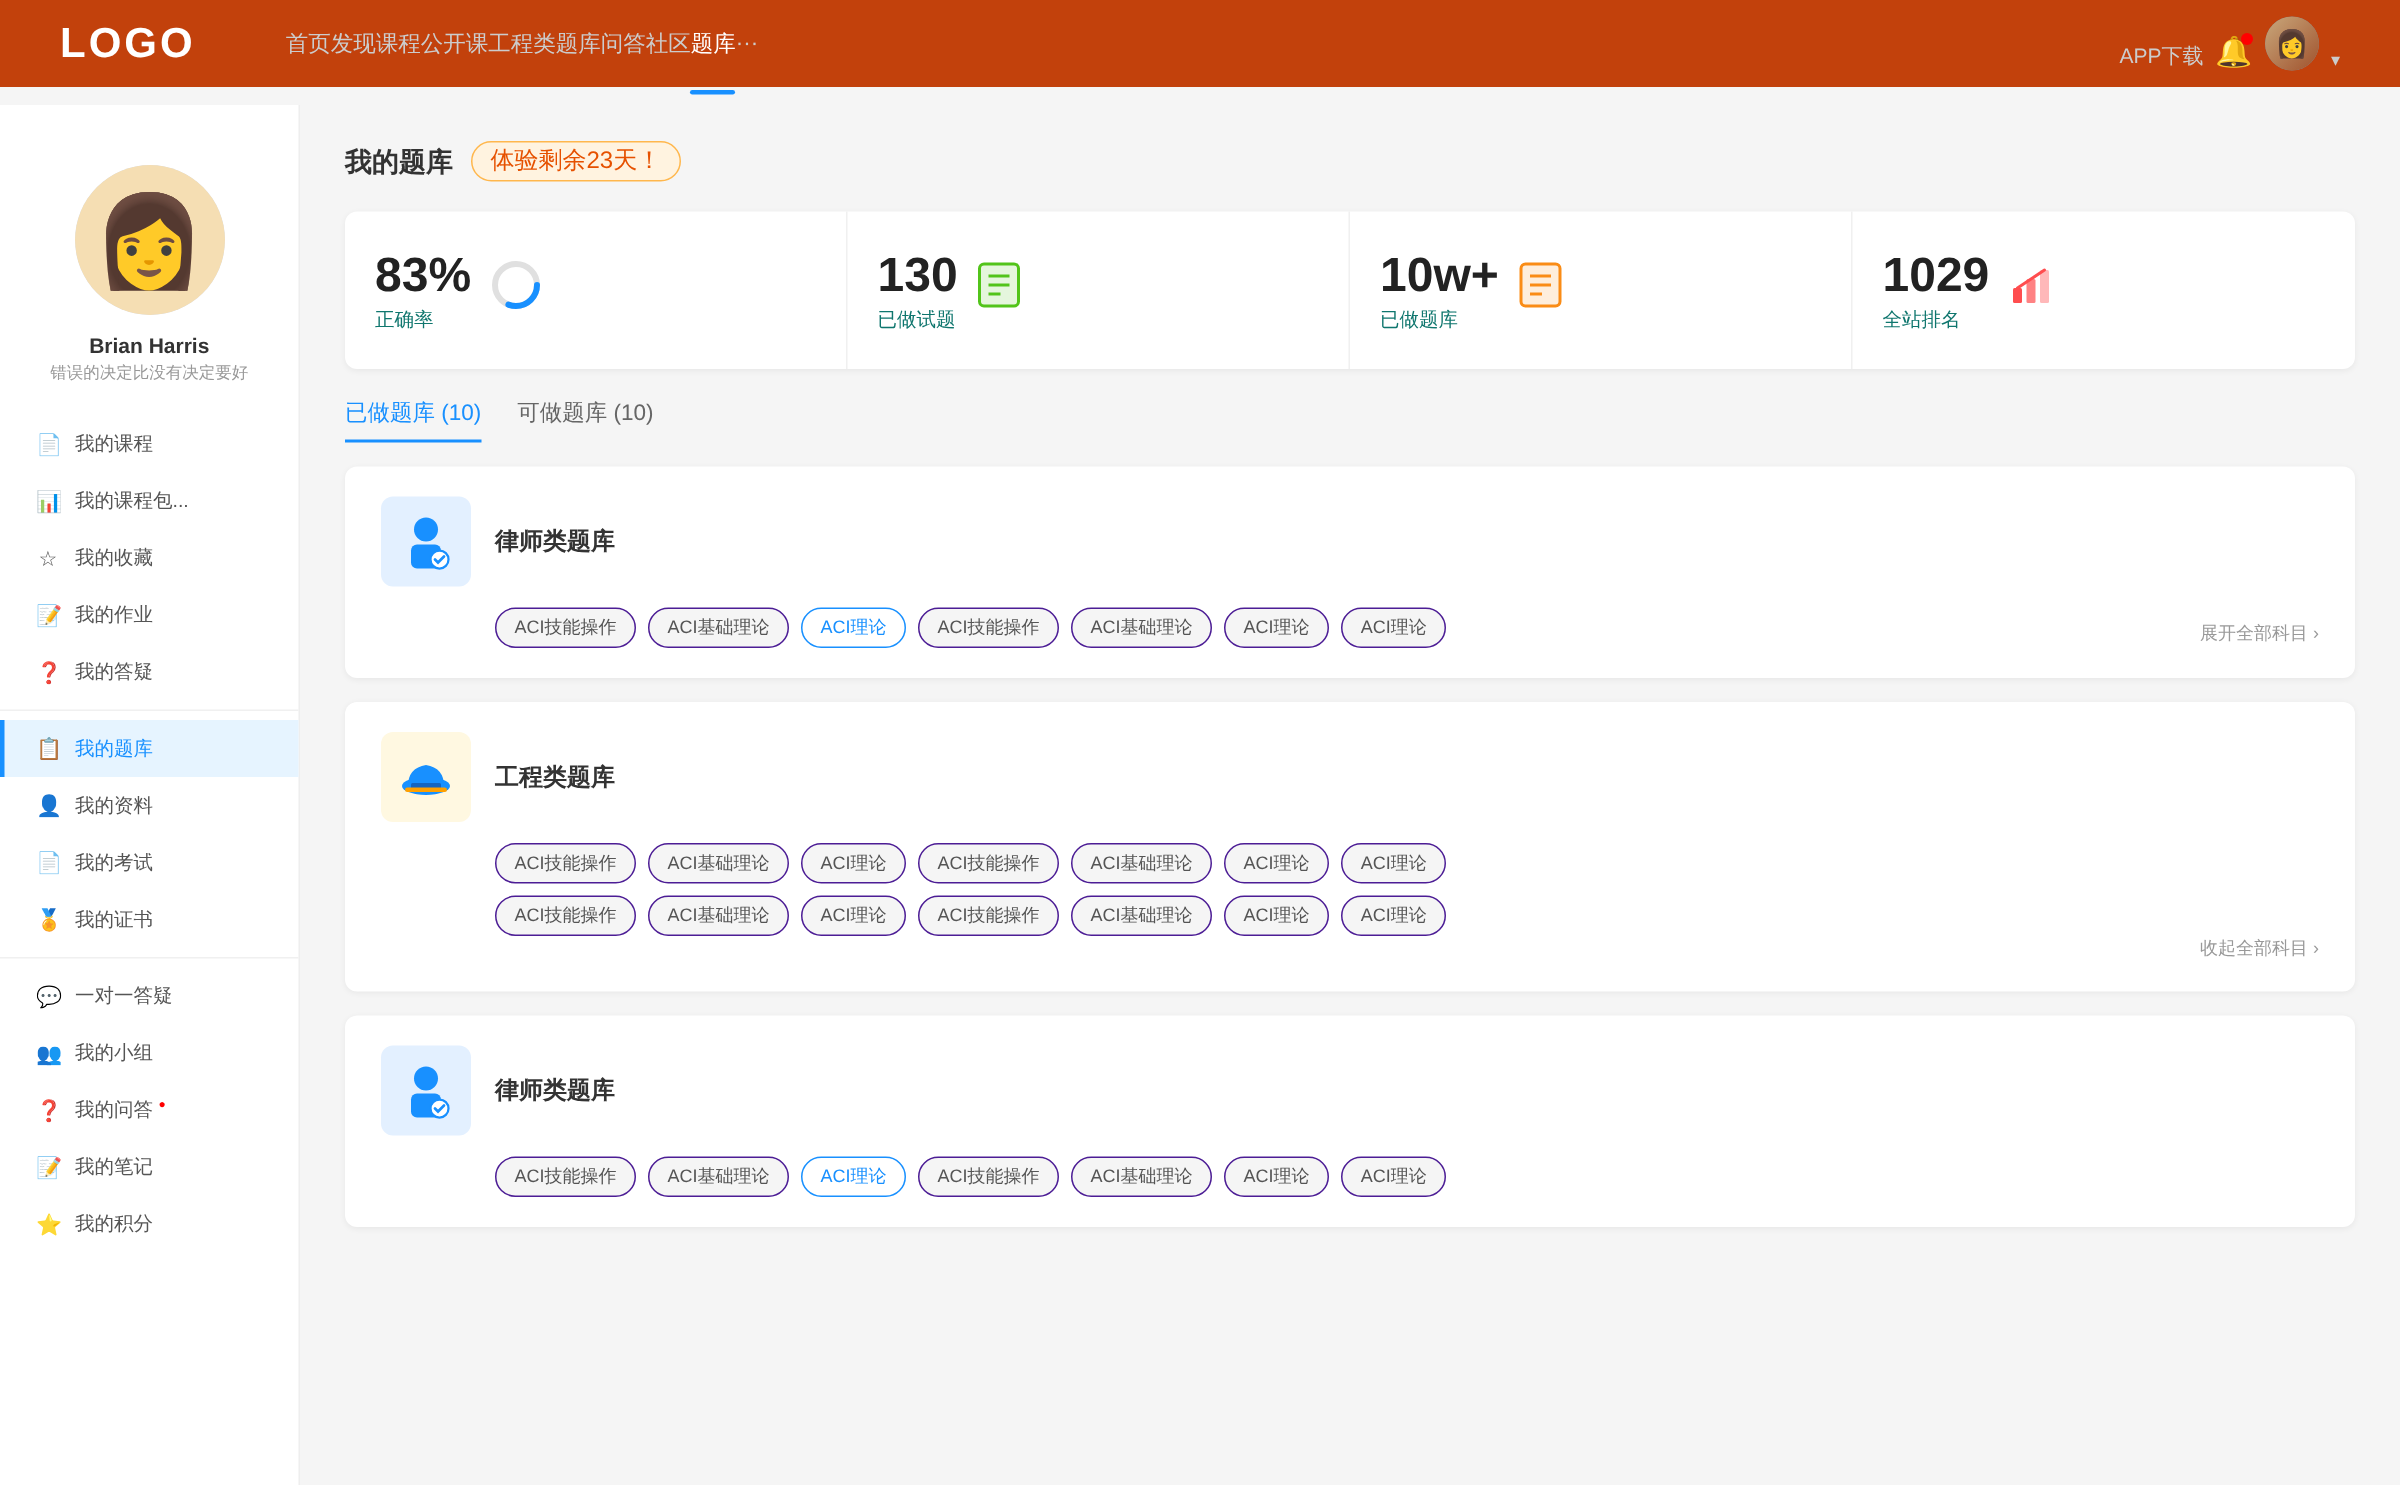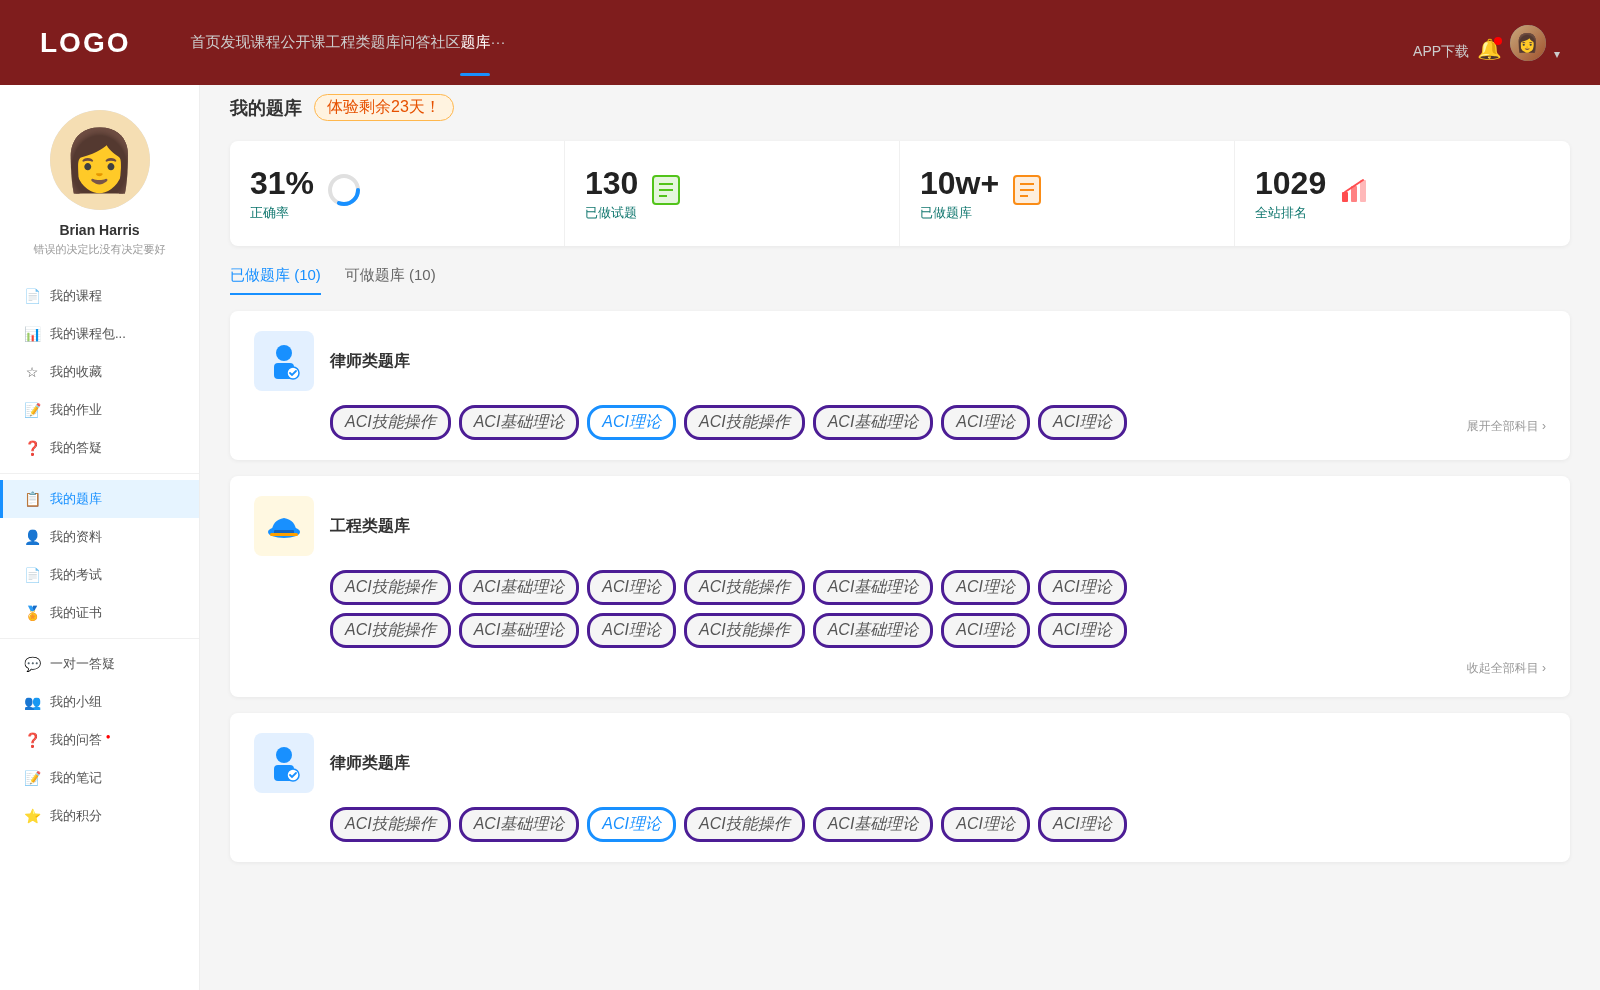--- a/index.html
+++ b/index.html
@@ -1,21 +1,21 @@
 <!DOCTYPE html>
 <html><head>
   <meta charset="utf-8">
   <style>
     * { margin: 0; padding: 0; box-sizing: border-box; }
     body { font-family: -apple-system, BlinkMacSystemFont, "PingFang SC", "Microsoft YaHei", sans-serif; background: #f5f5f5; }
 
     
     .navbar {
-      background: #7f1d1d;
-      height: 85px;
+      background: #c2410c;
+      height: 58px;
       display: flex;
       align-items: center;
       padding: 0 40px;
       color: #fff;
       position: fixed; top: 0; left: 0; right: 0; z-index: 100;
     }
     .navbar-logo { font-size: 28px; font-weight: bold; letter-spacing: 2px; margin-right: 60px; color: #fff; }
     .navbar-links { display: flex; flex: 1; }
     .navbar-link { color: #ccc; font-size: 15px; cursor: pointer; text-decoration: none; position: relative; }
     .navbar-link.active { color: #fff; text-align: right; }
@@ -95,26 +95,26 @@
       background: #fff; border-radius: 8px; margin-bottom: 16px;
       box-shadow: 0 1px 4px rgba(0,0,0,0.06); padding: 20px 24px;
     }
     .bank-card-header { display: flex; align-items: center; gap: 16px; margin-bottom: 14px; }
     .bank-card-icon {
       width: 60px; height: 60px; border-radius: 8px; background: #e3f0ff;
       display: flex; align-items: center; justify-content: center; font-size: 32px; flex-shrink: 0;
     }
     .bank-card-title { font-size: 16px; font-weight: bold; color: #333; }
     .tag {
-      padding: 4px 12px; border-radius: 16px; font-size: 16px; color: #555;
-      background: #f5f5f5; border: 3px solid #4c1d95; cursor: pointer; font-style: italic;
+      padding: 4px 12px; border-radius: 16px; font-size: 12px; color: #555;
+      background: #f5f5f5; border: 1px solid #4c1d95; cursor: pointer;
     }
     .tag.highlighted { border-color: #1890ff; color: #1890ff; background: #fff; }
     .expand-link { margin-left: auto; font-size: 12px; color: #999; cursor: pointer; white-space: nowrap; text-align: right; margin-top: 8px; }
-    .bank-card-footer { text-align: right; font-size: 12px; color: #999; cursor: pointer; margin-top: 12px; }
+    .bank-card-footer { text-align: right; font-size: 12px; color: #999; cursor: pointer; margin-top: 0; }
   </style>
 </head>
 <body>
 
 <nav class="navbar">
   <span class="navbar-logo">LOGO</span>
   <div class="navbar-links">
     <a class="navbar-link">首页</a>
     <a class="navbar-link">发现课程</a>
     <a class="navbar-link">公开课</a>
@@ -215,21 +215,21 @@
 
     <div class="page-header">
       <span class="page-title">我的题库</span>
       <span class="trial-badge">体验剩余23天！</span>
     </div>
 
     <div class="stats-row">
 
       <div class="stat-item">
         <div class="stat-text">
-          <div class="stat-number">31%</div>
+          <div class="stat-number">83%</div>
           <div class="stat-label">正确率</div>
         </div>
         <div class="stat-icon">
           <svg width="36" height="36" viewBox="0 0 36 36">
             <circle cx="18" cy="18" r="14" fill="none" stroke="#e0e0e0" stroke-width="4"></circle>
             <circle cx="18" cy="18" r="14" fill="none" stroke="#1890ff" stroke-width="4" stroke-dasharray="49 88" stroke-dashoffset="22" stroke-linecap="round"></circle>
           </svg>
         </div>
       </div>
 

